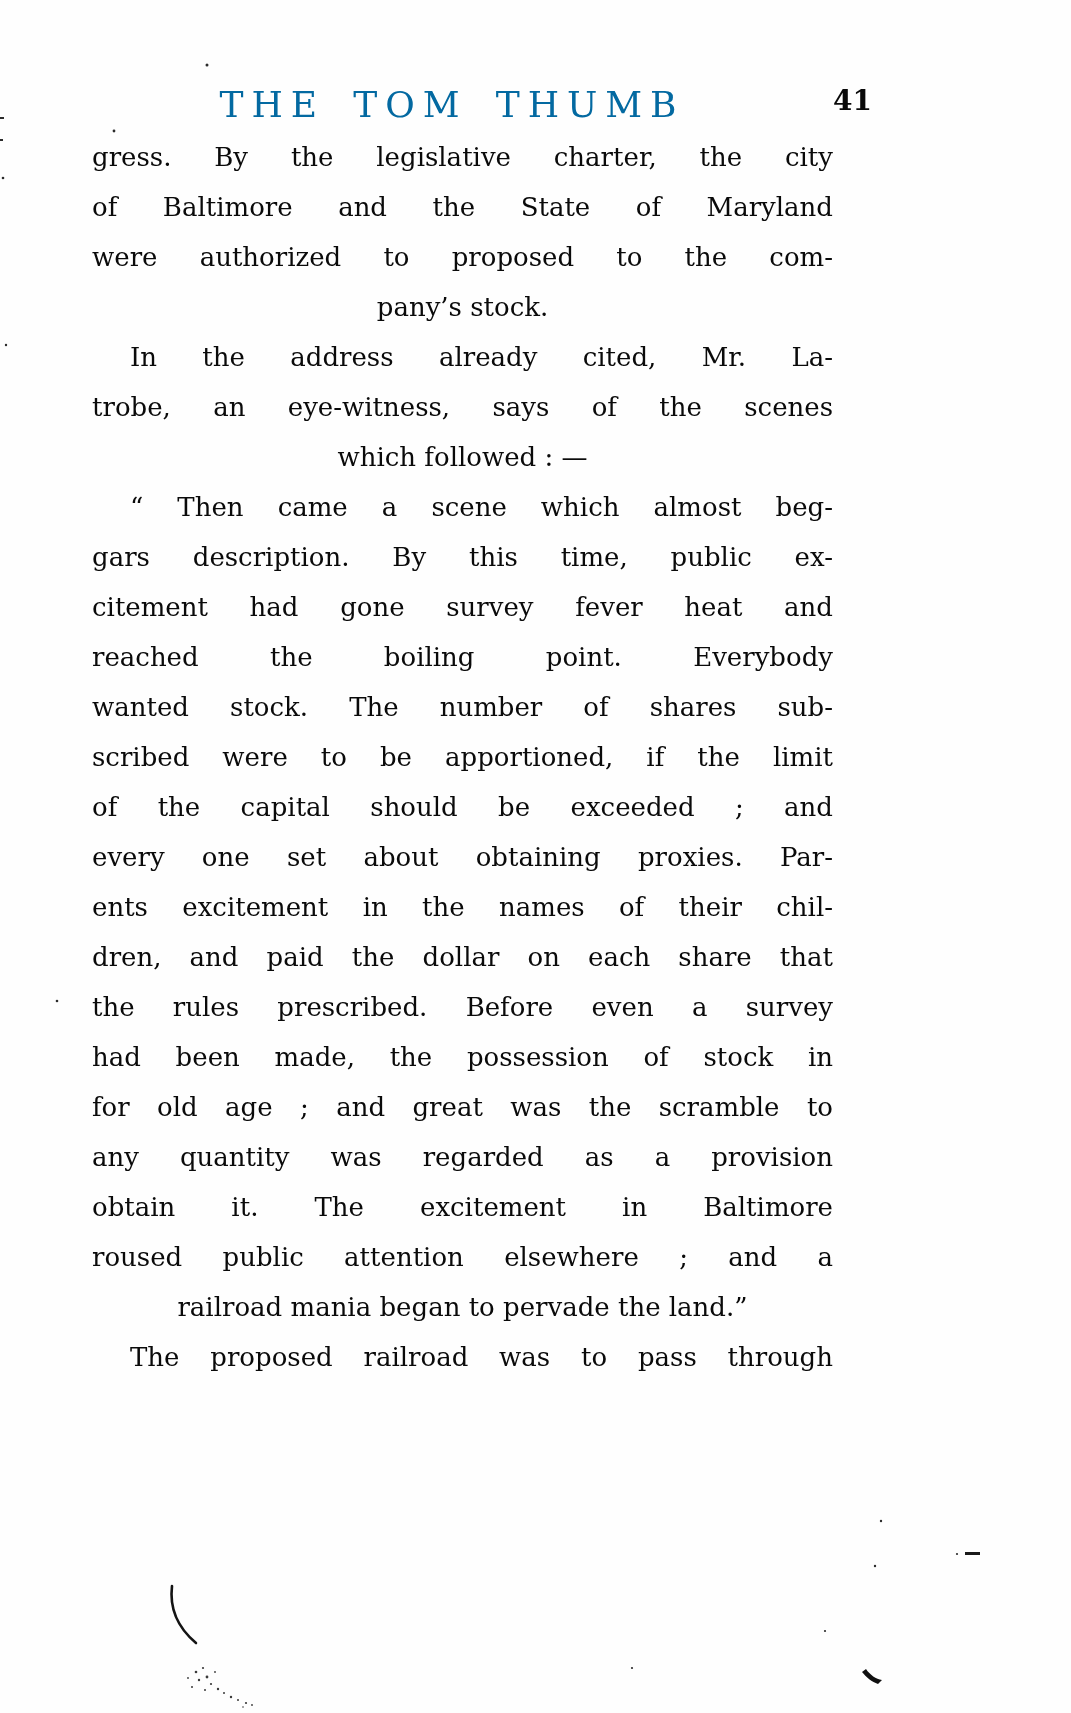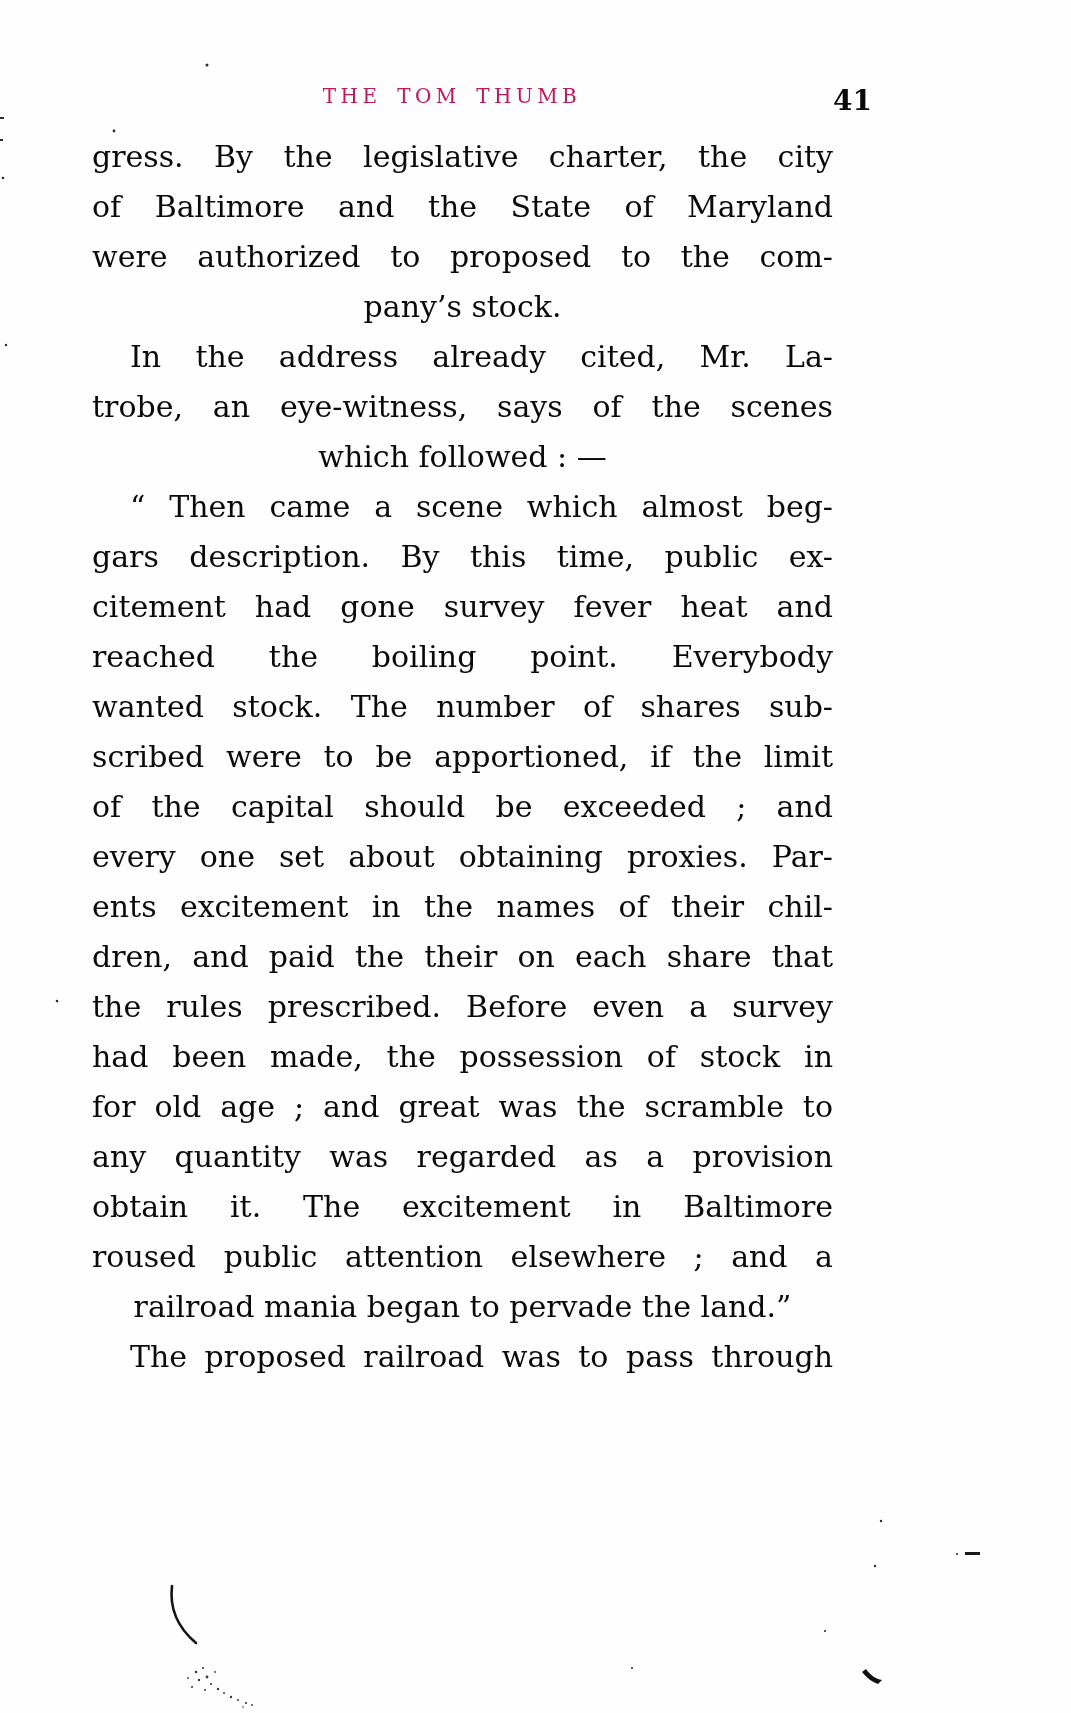--- a/index.html
+++ b/index.html
@@ -7,30 +7,30 @@
     position:relative;
     width:1071px;height:1713px;
     background:#fefefe;
     font-family:"DejaVu Serif","Liberation Serif",serif;
     color:#0a0a0a;
     overflow:hidden;
   }
   .running-head{
     position:absolute;top:84px;left:452px;
     transform:translateX(-50%);
-    font-size:20px;letter-spacing:0.22em;word-spacing:0.25em;
-    white-space:nowrap;color:#be185d;
+    font-size:36px;letter-spacing:0.22em;word-spacing:0.25em;
+    white-space:nowrap;color:#0369a1;
   }
   .page-number{
     position:absolute;top:84px;left:799px;width:36px;
     font-size:28px;font-weight:bold;text-align:left;color:#090909;margin-left:34px;
   }
   .text-block{
     position:absolute;left:92px;top:132px;width:741px;
-    font-size:30px;line-height:50px;color:#0a0a0a;
+    font-size:26px;line-height:50px;color:#0a0a0a;
   }
   .line{white-space:nowrap;text-align:center;}
   .line.justify{white-space:normal;text-align:justify;text-align-last:justify;}
   .line.indent{padding-left:38px;}
   .artifacts{position:absolute;left:0;top:0;width:1071px;height:1713px;pointer-events:none;}
 </style>
 </head>
 <body>
 
 <div class="page">
@@ -49,21 +49,21 @@
       <div class="line">which followed : —</div>
       <div class="line indent justify">“ Then came a scene which almost beg-</div>
       <div class="line justify">gars description.  By this time, public ex-</div>
       <div class="line justify">citement had gone survey fever heat and</div>
       <div class="line justify">reached the boiling point.  Everybody</div>
       <div class="line justify">wanted stock.  The number of shares sub-</div>
       <div class="line justify">scribed were to be apportioned, if the limit</div>
       <div class="line justify">of the capital should be exceeded ; and</div>
       <div class="line justify">every one set about obtaining proxies.  Par-</div>
       <div class="line justify">ents excitement in the names of their chil-</div>
-      <div class="line justify">dren, and paid the their on each share that</div>
+      <div class="line justify">dren, and paid the dollar on each share that</div>
       <div class="line justify">the rules prescribed.  Before even a survey</div>
       <div class="line justify">had been made, the possession of stock in</div>
       <div class="line justify">for old age ; and great was the scramble to</div>
       <div class="line justify">any quantity was regarded as a provision</div>
       <div class="line justify">obtain it.  The excitement in Baltimore</div>
       <div class="line justify">roused public attention elsewhere ; and a</div>
       <div class="line">railroad mania began to pervade the land.”</div>
       <div class="line indent justify">The proposed railroad was to pass through</div>
     </div>
 

